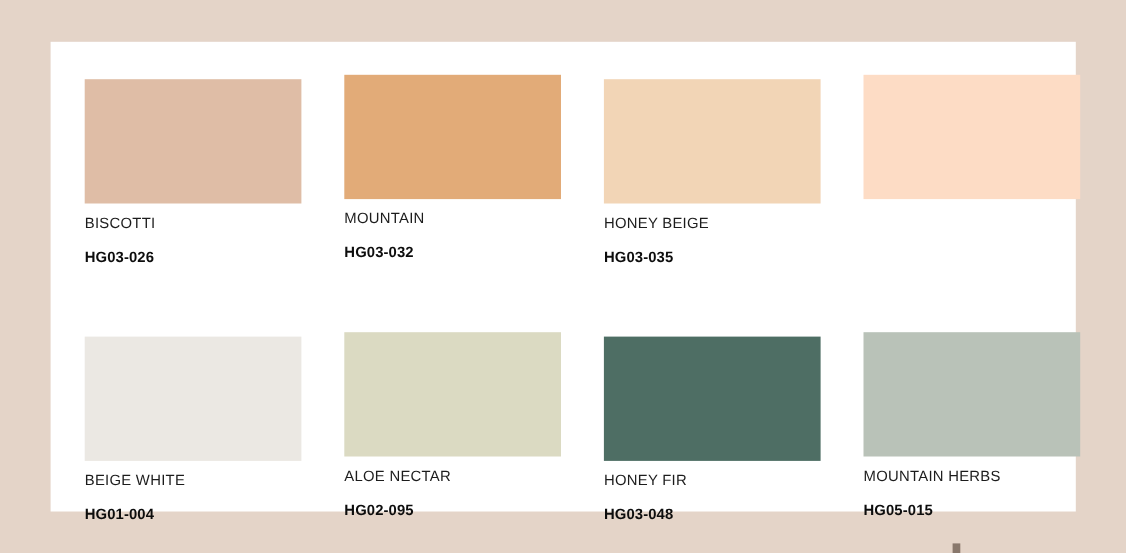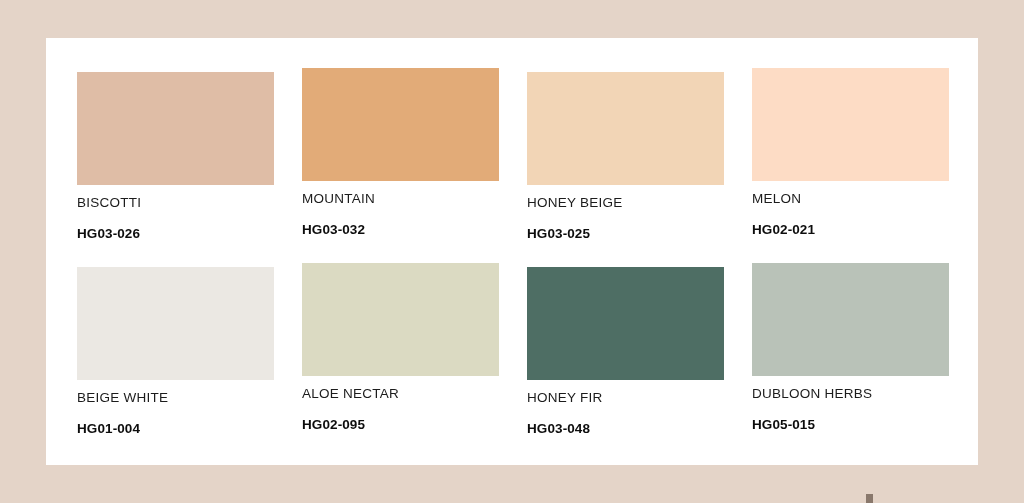--- a/index.html
+++ b/index.html
@@ -33,20 +33,21 @@
 
   .swatch-grid {
     position: absolute;
     left: 31px;
     top: 34px;
     width: 904px;
     display: grid;
     grid-template-columns: repeat(4, 197px);
     column-gap: 28px;
     row-gap: 0px;
+    gap: 39px;
   }
 
   .swatch-cell {
     width: 197px;
   }
 
   .swatch-cell.row-2 {
     margin-top: 27px;
   }
 
@@ -116,30 +117,26 @@
         <div class="swatch-caption">
           <span class="swatch-name">MOUNTAIN</span>
           <span class="swatch-code">HG03-032</span>
         </div>
       </div>
 
       <div class="swatch-cell row-1 offset-a">
         <span class="swatch-chip" style="background-color: rgb(242, 213, 182);"></span>
         <div class="swatch-caption">
           <span class="swatch-name">HONEY BEIGE</span>
-          <span class="swatch-code">HG03-025</span>
+          <span class="swatch-code">HG03-035</span>
         </div>
       </div>
 
       <div class="swatch-cell row-1 offset-b">
         <span class="swatch-chip" style="background-color: rgb(253, 220, 197);"></span>
-        <div class="swatch-caption">
-          <span class="swatch-name">MELON</span>
-          <span class="swatch-code">HG02-021</span>
-        </div>
       </div>
 
       <div class="swatch-cell row-2 offset-a">
         <span class="swatch-chip" style="background-color: rgb(235, 232, 227);"></span>
         <div class="swatch-caption">
           <span class="swatch-name">BEIGE WHITE</span>
           <span class="swatch-code">HG01-004</span>
         </div>
       </div>
 
@@ -155,21 +152,21 @@
         <span class="swatch-chip" style="background-color: rgb(78, 110, 100);"></span>
         <div class="swatch-caption">
           <span class="swatch-name">HONEY FIR</span>
           <span class="swatch-code">HG03-048</span>
         </div>
       </div>
 
       <div class="swatch-cell row-2 offset-b">
         <span class="swatch-chip" style="background-color: rgb(185, 194, 184);"></span>
         <div class="swatch-caption">
-          <span class="swatch-name">DUBLOON HERBS</span>
+          <span class="swatch-name">MOUNTAIN HERBS</span>
           <span class="swatch-code">HG05-015</span>
         </div>
       </div>
 
     </div>
   </div>
 
   <div id="corner-mark" style="background: rgb(107, 90, 78);"></div>
 
 </div>

